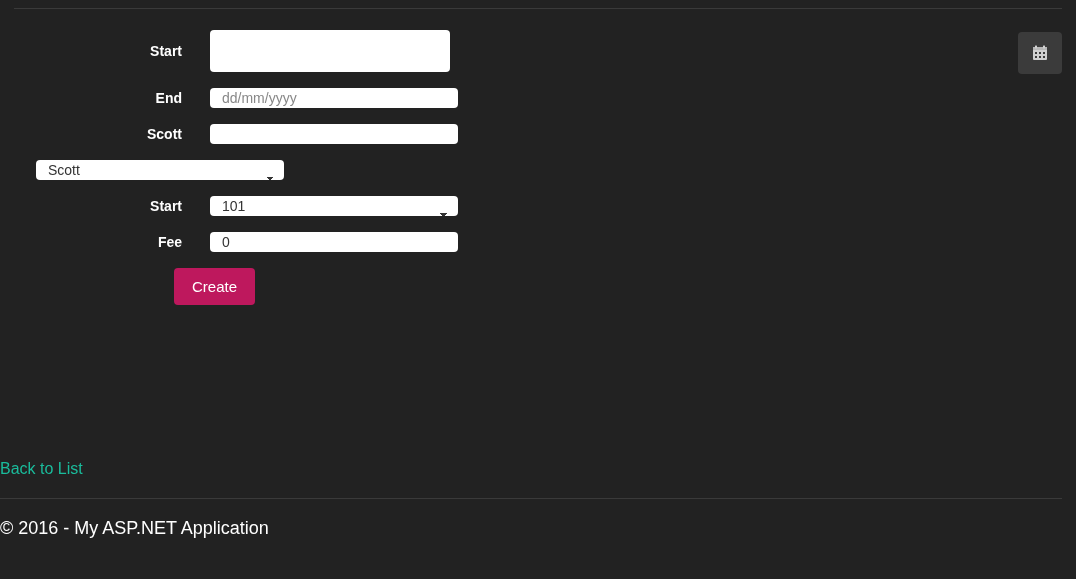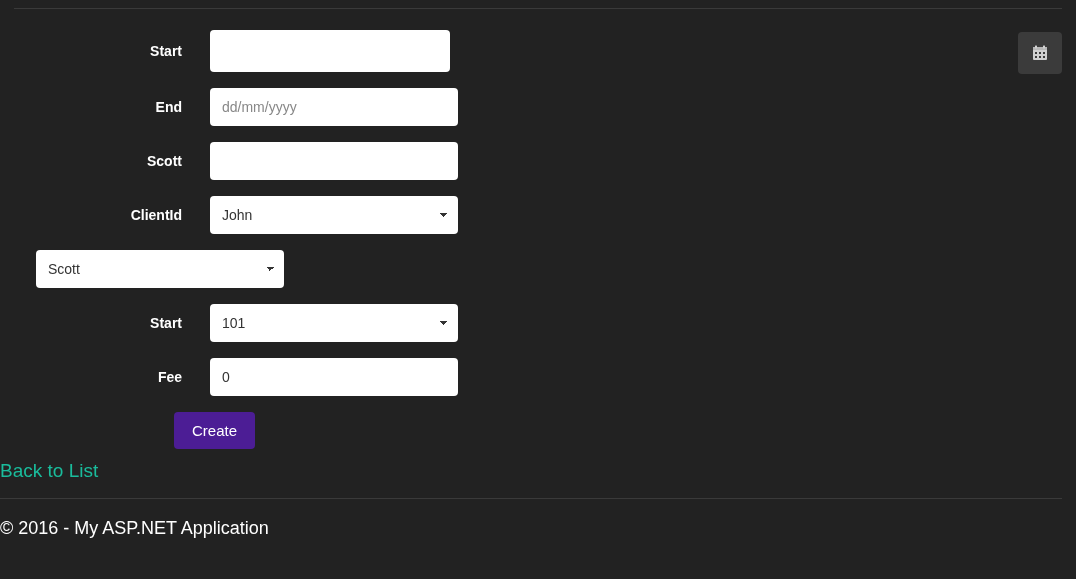--- a/index.html
+++ b/index.html
@@ -46,21 +46,21 @@
   }
   .input-col {
     width: 248px;
   }
   .input-col.first {
     width: 240px;
   }
   input.text-input,
   select.select-input {
     width: 100%;
-    height: 38px;
+    height: 20px;
     background: #ffffff;
     border: none;
     border-radius: 4px;
     padding: 0 12px;
     font-size: 14px;
     color: #333;
     font-family: inherit;
   }
   input.text-input.tall {
     height: 42px;
@@ -76,35 +76,35 @@
       calc(100% - 10px) 17px;
     background-size: 4px 4px, 4px 4px;
     background-repeat: no-repeat;
   }
   .btn-row {
     display: flex;
     margin-top: 2px;
   }
   .btn-row .label-col { }
   .create-btn {
-    background: #4c1d95;
+    background: #be185d;
     color: #ffffff;
     border: none;
     border-radius: 4px;
     padding: 10px 18px;
     font-size: 15px;
     font-family: inherit;
     cursor: pointer;
   }
   .back-link {
     position: absolute;
     left: 0;
     top: 460px;
     color: #1abc9c;
-    font-size: 19px;
+    font-size: 16px;
     text-decoration: none;
     cursor: pointer;
   }
   .footer-rule {
     position: absolute;
     top: 498px;
     left: 0;
     right: 14px;
     border-top: 1px solid #3a3a3a;
   }
@@ -154,28 +154,20 @@
       </div>
     </div>
 
     <div class="form-row">
       <div class="label-col">Scott</div>
       <div class="input-col">
         <input type="text" class="text-input" value="" style="">
       </div>
     </div>
 
-    <div class="form-row">
-      <div class="label-col">ClientId</div>
-      <div class="input-col">
-        <select class="select-input">
-          <option>John</option>
-        </select>
-      </div>
-    </div>
 
     <div class="form-row">
       <div class="input-col">
         <select class="select-input">
           <option>Scott</option>
         </select>
       </div>
     </div>
 
     <div class="form-row">

